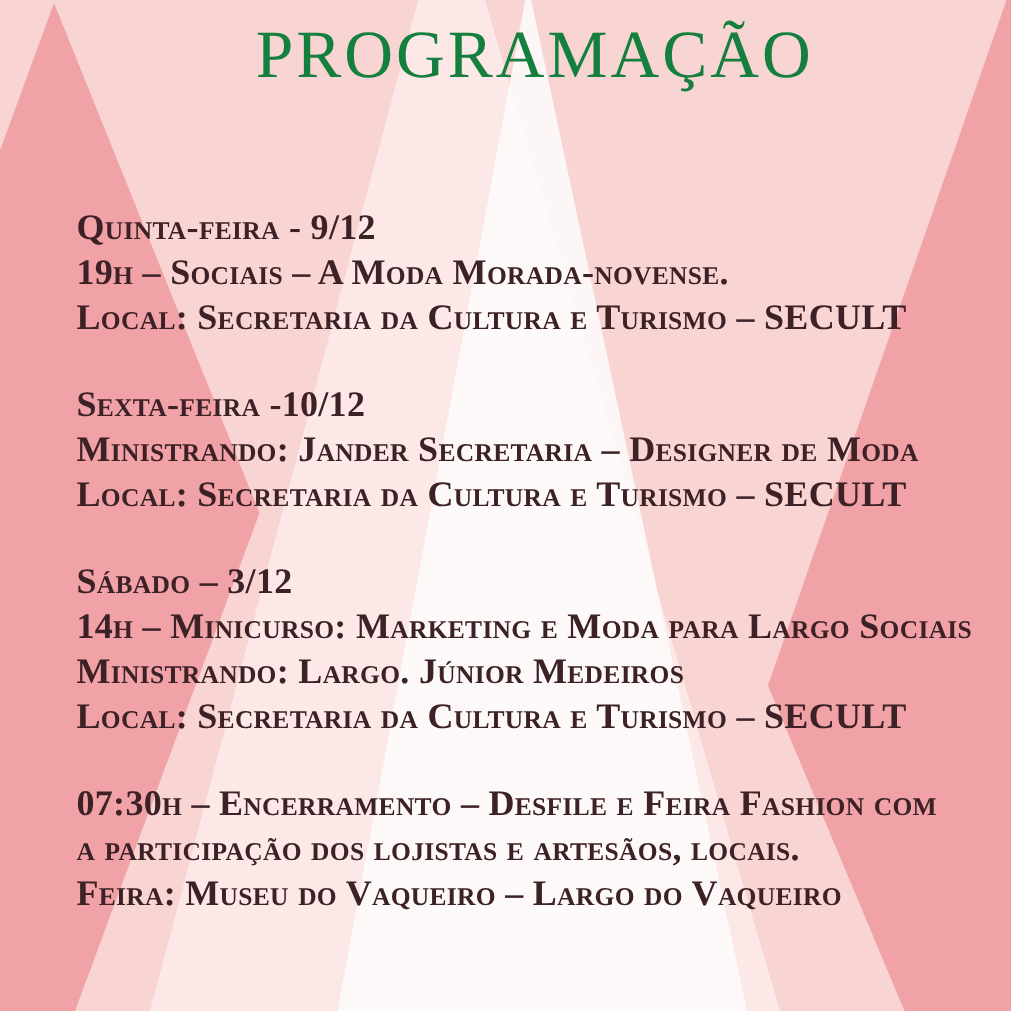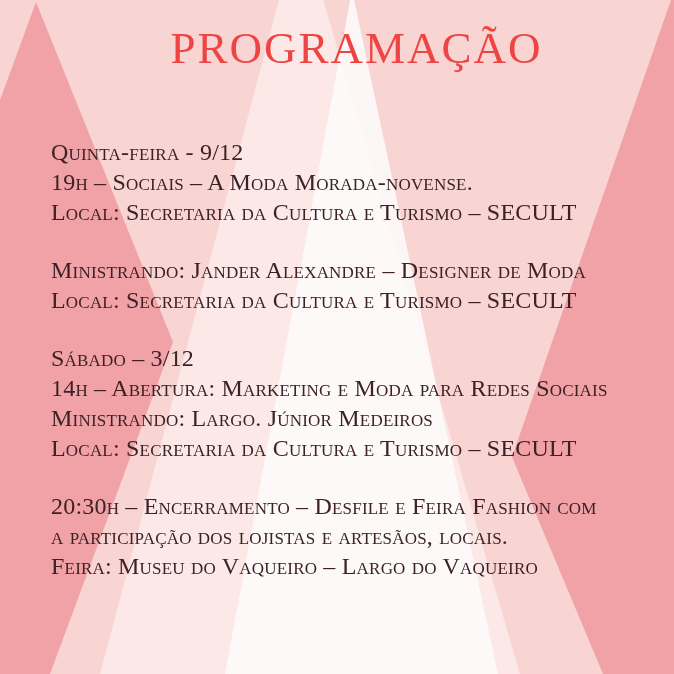--- a/index.html
+++ b/index.html
@@ -20,41 +20,41 @@
     top: 0;
     width: 674px;
     height: 674px;
     display: block;
   }
   .title {
     position: absolute;
     top: 10px;
     left: 39px;
     right: 0;
-    margin: 12px;
+    margin: 0;
     text-align: center;
     font-size: 45px;
     font-weight: normal;
     letter-spacing: 2px;
-    color: #ef4444;
+    color: #15803d;
     font-family: "Liberation Serif", "DejaVu Serif", serif;
   }
   .schedule {
     position: absolute;
     left: 51px;
     top: 137px;
     right: 10px;
     color: #3c2126;
     font-size: 24px;
     line-height: 30px;
     font-variant: small-caps;
     letter-spacing: 0.2px;
   }
   .block { margin: 0 0 28px 0; }
-  .line { white-space: nowrap; }
+  .line { white-space: nowrap; font-weight: bold; }
 </style>
 </head>
 <body>
 
 <div class="poster">
 
   <svg class="bg-svg" viewBox="0 0 674 674" aria-hidden="true">
     <rect x="0" y="0" width="674" height="674" fill="#f8d4d3"></rect>
     <polygon points="36,2 173,342 50,674 -210,674" fill="#f0a2a7"></polygon>
     <polygon points="671,0 674,0 674,674 603,674 512,457" fill="#f0a2a7"></polygon>
@@ -66,31 +66,32 @@
 
   <div class="schedule">
 
     <section class="block">
       <div class="line">Quinta-feira - 9/12</div>
       <div class="line">19h – Sociais – A Moda Morada-novense.</div>
       <div class="line">Local: Secretaria da Cultura e Turismo – SECULT</div>
     </section>
 
     <section class="block">
-      <div class="line">Ministrando: Jander Alexandre – Designer de Moda</div>
+      <div class="line">Sexta-feira -10/12</div>
+      <div class="line">Ministrando: Jander Secretaria – Designer de Moda</div>
       <div class="line">Local: Secretaria da Cultura e Turismo – SECULT</div>
     </section>
 
     <section class="block">
       <div class="line">Sábado – 3/12</div>
-      <div class="line">14h – Abertura: Marketing e Moda para Redes Sociais</div>
+      <div class="line">14h – Minicurso: Marketing e Moda para Largo Sociais</div>
       <div class="line">Ministrando: Largo. Júnior Medeiros</div>
       <div class="line">Local: Secretaria da Cultura e Turismo – SECULT</div>
     </section>
 
     <section class="block">
-      <div class="line">20:30h – Encerramento – Desfile e Feira Fashion com</div>
+      <div class="line">07:30h – Encerramento – Desfile e Feira Fashion com</div>
       <div class="line">a participação dos lojistas e artesãos, locais.</div>
       <div class="line">Feira: Museu do Vaqueiro – Largo do Vaqueiro</div>
     </section>
 
   </div>
 </div>
 
 </body></html>

